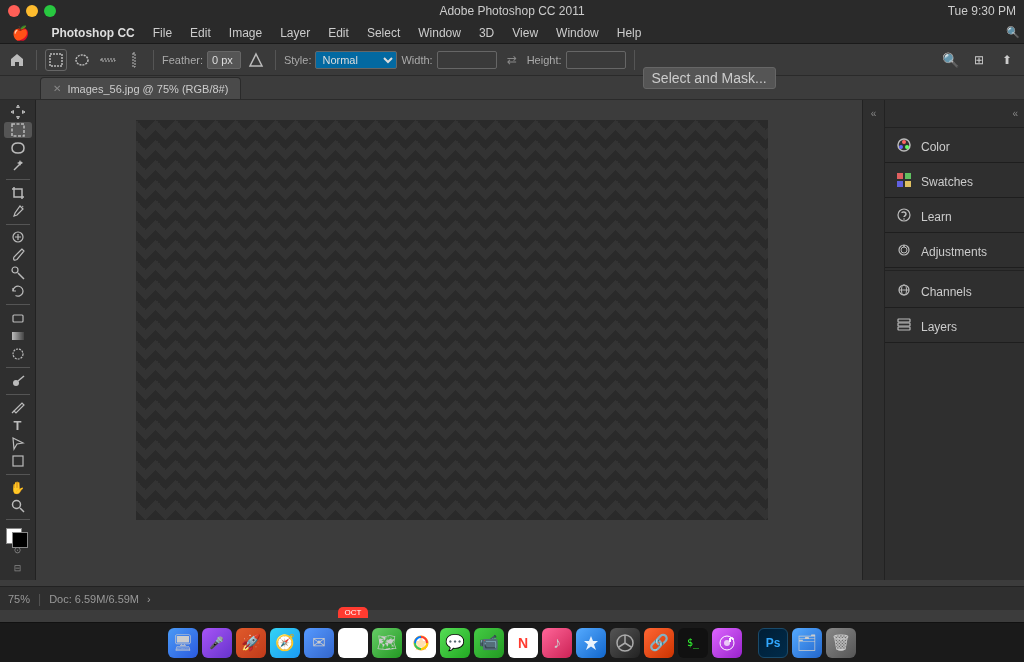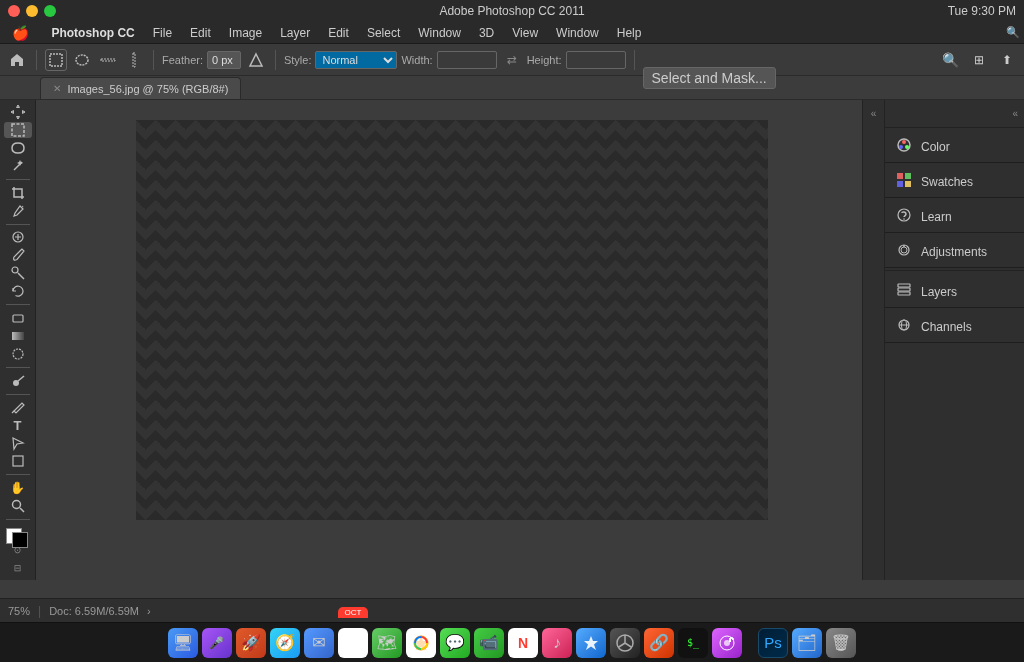--- a/index.html
+++ b/index.html
@@ -250,21 +250,21 @@
     
     #statusbar {
       height: 24px;
       background: #2f2f2f;
       border-top: 1px solid #222;
       display: flex;
       align-items: center;
       padding: 0 8px;
       gap: 8px;
       position: absolute;
-      bottom: 40px;
+      bottom: 52px;
       left: 0;
       right: 0;
     }
     .status-text { font-size: 11px; color: #999; }
     .status-separator { color: #555; }
 
     
     #dock {
       height: 40px;
       background: #1a1a1a;
@@ -695,37 +695,37 @@
         </svg>
       </div>
       <span class="panel-item-label">Adjustments</span>
     </div>
 
     <div style="height:1px;background:#222;margin:2px 0;"></div>
 
     <div class="panel-item">
       <div class="panel-item-icon">
         <svg width="16" height="16" viewBox="0 0 16 16">
+          <circle cx="8" cy="8" r="5" fill="none" stroke="#bbb" stroke-width="1.2"></circle>
+          <ellipse cx="8" cy="8" rx="2.5" ry="5" fill="none" stroke="#bbb" stroke-width="1"></ellipse>
+          <line x1="3" y1="8" x2="13" y2="8" stroke="#bbb" stroke-width="1"></line>
+        </svg>
+      </div>
+      <span class="panel-item-label">Channels</span>
+    </div>
+
+    <div class="panel-item">
+      <div class="panel-item-icon">
+        <svg width="16" height="16" viewBox="0 0 16 16">
           <rect x="2" y="10" width="12" height="3" rx="0.5" fill="none" stroke="#bbb" stroke-width="1.2"></rect>
           <rect x="2" y="6" width="12" height="3" rx="0.5" fill="none" stroke="#bbb" stroke-width="1.2"></rect>
           <rect x="2" y="2" width="12" height="3" rx="0.5" fill="none" stroke="#bbb" stroke-width="1.2"></rect>
         </svg>
       </div>
       <span class="panel-item-label">Layers</span>
-    </div>
-
-    <div class="panel-item">
-      <div class="panel-item-icon">
-        <svg width="16" height="16" viewBox="0 0 16 16">
-          <circle cx="8" cy="8" r="5" fill="none" stroke="#bbb" stroke-width="1.2"></circle>
-          <ellipse cx="8" cy="8" rx="2.5" ry="5" fill="none" stroke="#bbb" stroke-width="1"></ellipse>
-          <line x1="3" y1="8" x2="13" y2="8" stroke="#bbb" stroke-width="1"></line>
-        </svg>
-      </div>
-      <span class="panel-item-label">Channels</span>
     </div>
 
   </div>
 </div>
 
 <div id="statusbar">
   <span class="status-text">75%</span>
   <span class="status-separator">|</span>
   <span class="status-text">Doc: 6.59M/6.59M</span>
   <span class="status-text" style="cursor:pointer;">›</span>
@@ -789,18 +789,18 @@
   <div class="dock-icon" style="background:linear-gradient(135deg,#dd66ff,#9922cc);">
     <svg width="18" height="18" viewBox="0 0 18 18">
         <circle cx="9" cy="9" r="7" fill="none" stroke="#fff" stroke-width="1"></circle>
         <circle cx="9" cy="9" r="3" fill="#fff" opacity="0.7"></circle>
         <line x1="12" y1="4" x2="12" y2="8" stroke="#fff" stroke-width="2"></line>
         <line x1="15" y1="4" x2="15" y2="6" stroke="#fff" stroke-width="1.5"></line>
         <line x1="12" y1="4" x2="15" y2="4" stroke="#fff" stroke-width="1.5"></line>
       </svg>
   </div>
 
-  <div class="dock-icon" style="background:linear-gradient(135deg,#001e36,#002b4a);border:1px solid #1a4a6a;color:#31a8ff;font-size:15px;font-weight:normal;margin-left:12px;">Ps</div>
+  <div class="dock-icon" style="background:linear-gradient(135deg,#001e36,#002b4a);border:1px solid #1a4a6a;color:#31a8ff;font-size:12px;font-weight:bold;margin-left:12px;">Ps</div>
 
   <div class="dock-icon" style="background:linear-gradient(135deg,#55aaff,#2266cc);">🗂</div>
 
   <div class="dock-icon" style="background:linear-gradient(135deg,#888,#555);">🗑</div>
 </div>
 
 </body></html>

